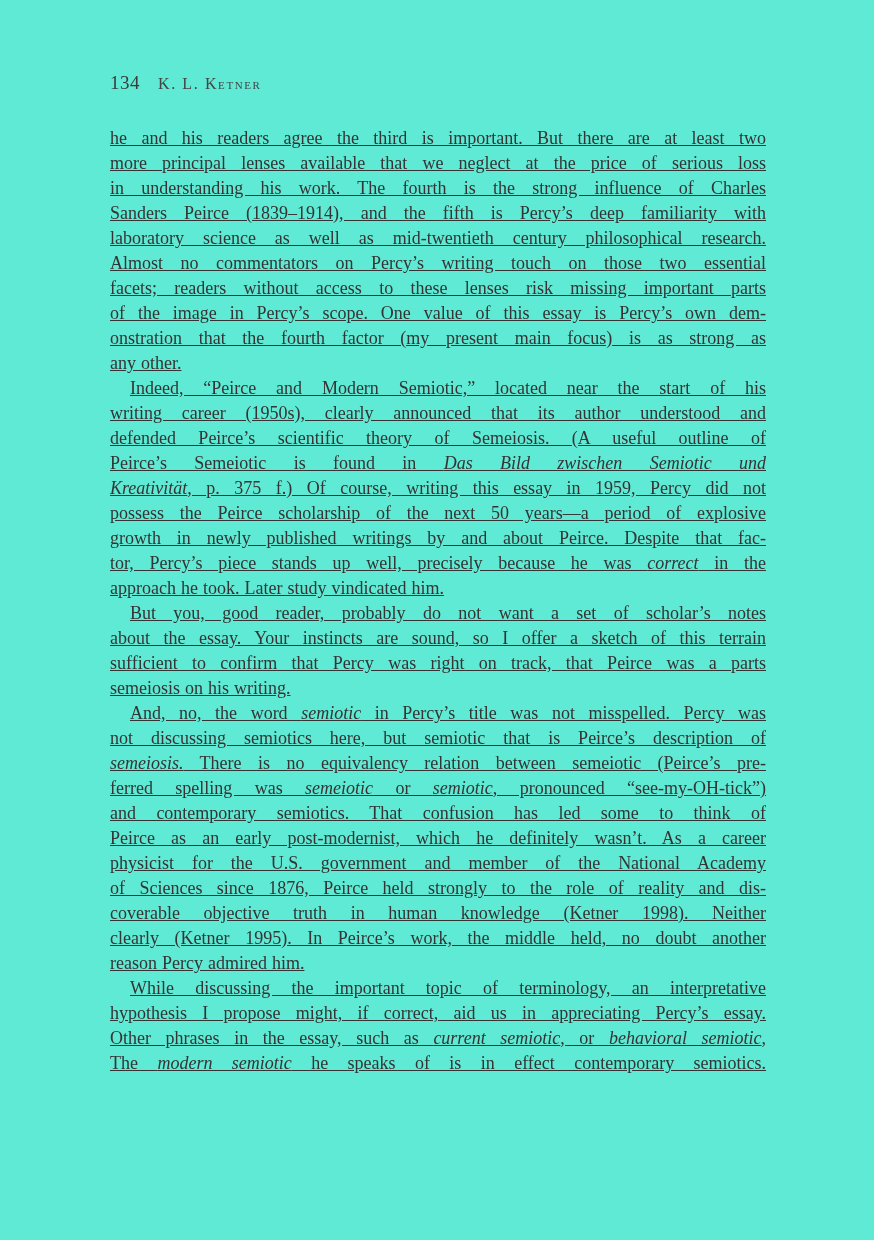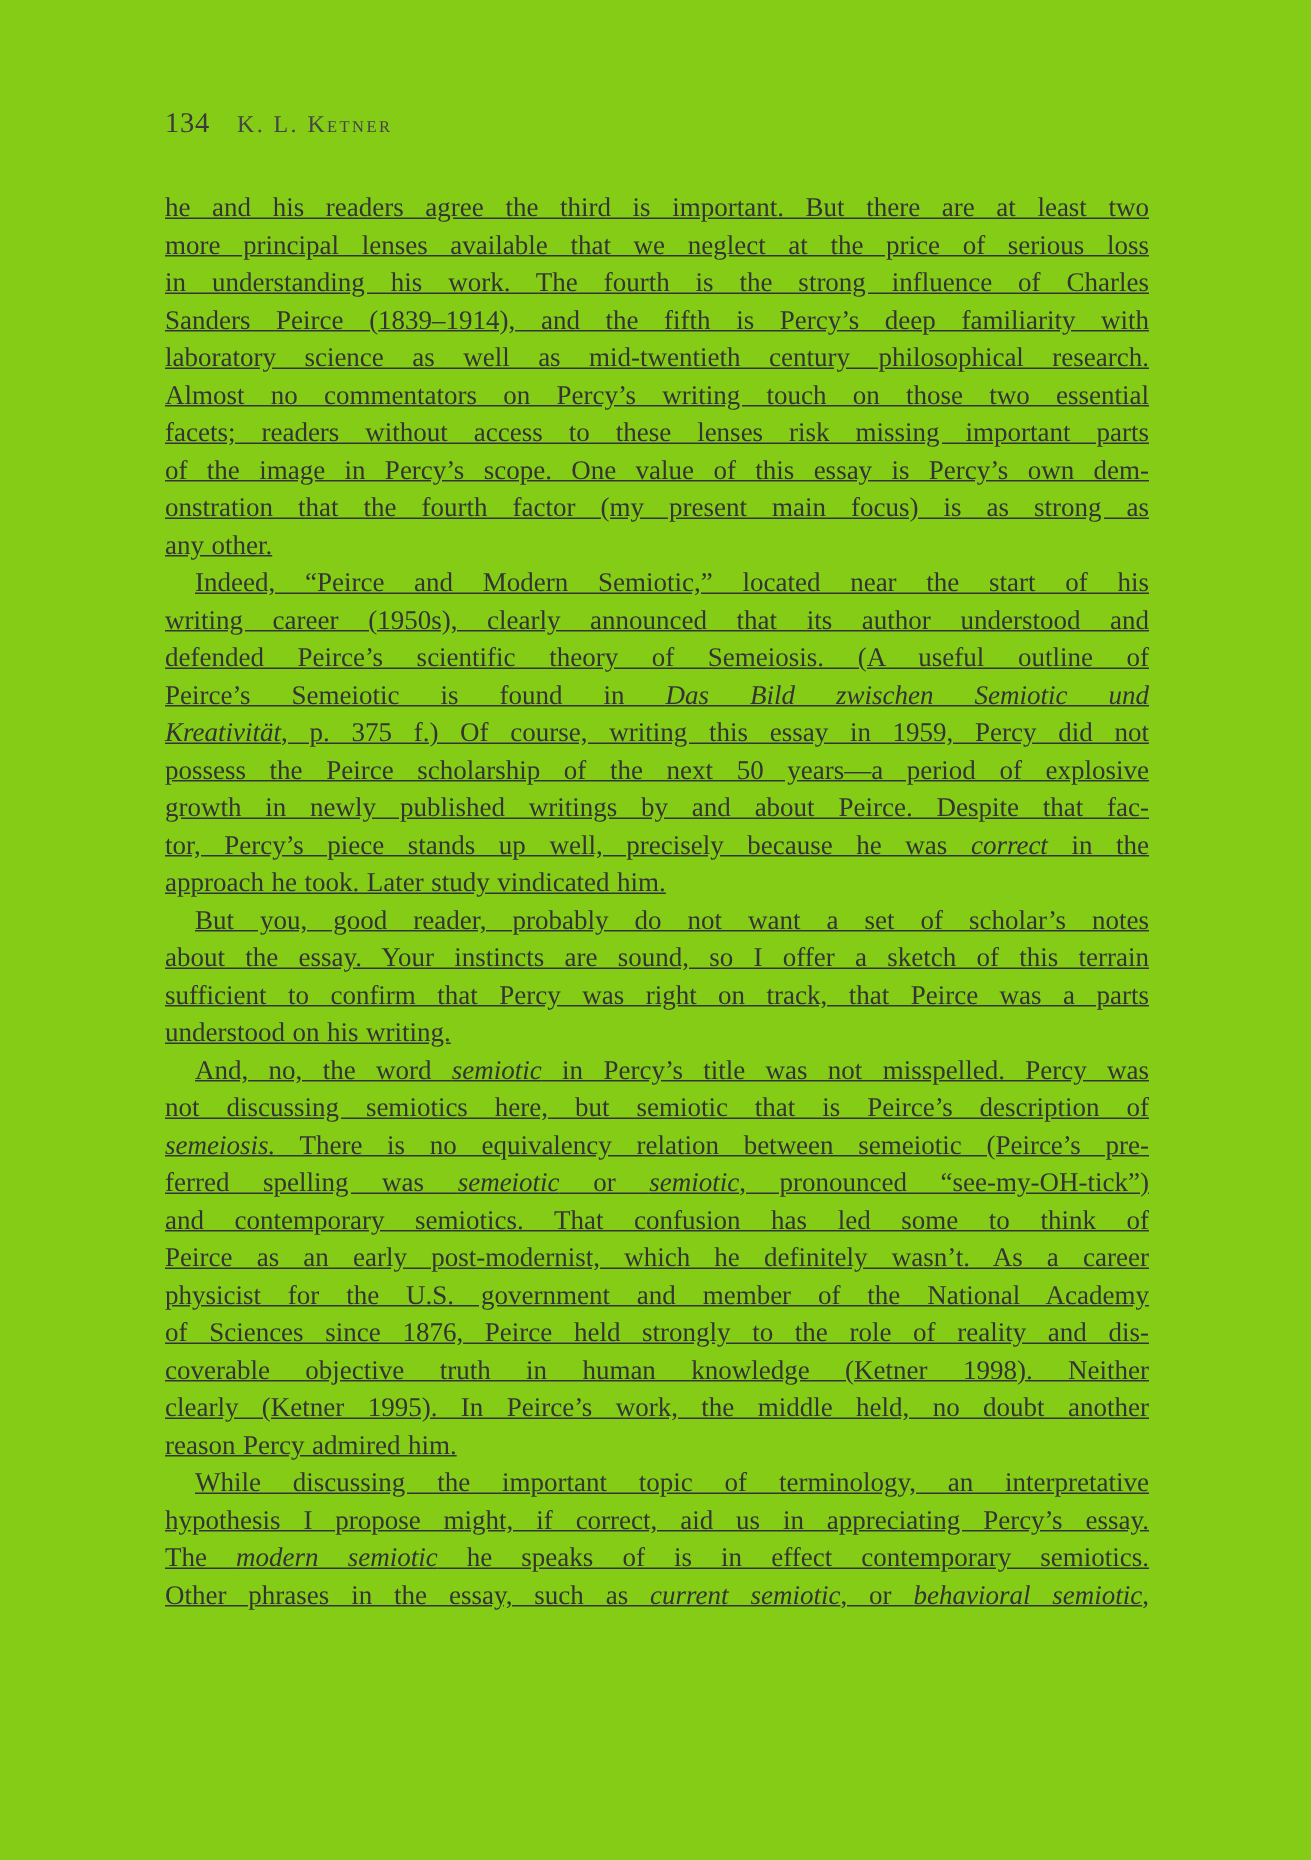--- a/index.html
+++ b/index.html
@@ -4,21 +4,21 @@
 <style>
   html, body {
     margin: 0;
     padding: 0;
     background: #ffffff;
   }
   .page {
     position: relative;
     width: 874px;
     height: 1240px;
-    background: #84cc16;
+    background: #5eead4;
     font-family: "Liberation Serif", "DejaVu Serif", serif;
     color: #343434;
     overflow: hidden;
   }
   .running-head {
     position: absolute;
     top: 72px;
     left: 110px;
     width: 656px;
     display: flex;
@@ -90,35 +90,35 @@
         <div class="line"><span class="seg it">Kreativität</span><span class="seg">, p. 375 f.) Of course, writing this essay in 1959, Percy did not</span></div>
         <div class="line"><span class="seg">possess the Peirce scholarship of the next 50 years—a period of explosive</span></div>
         <div class="line"><span class="seg">growth in newly published writings by and about Peirce. Despite that fac-</span></div>
         <div class="line"><span class="seg">tor, Percy’s piece stands up well, precisely because he was </span><span class="seg it">correct</span><span class="seg"> in the</span></div>
         <div class="line end"><span class="seg">approach he took. Later study vindicated him.</span></div>
       </div>
       <div class="para indent">
         <div class="line"><span class="seg">But you, good reader, probably do not want a set of scholar’s notes</span></div>
         <div class="line"><span class="seg">about the essay. Your instincts are sound, so I offer a sketch of this terrain</span></div>
         <div class="line"><span class="seg">sufficient to confirm that Percy was right on track, that Peirce was a parts</span></div>
-        <div class="line end"><span class="seg">understood on his writing.</span></div>
+        <div class="line end"><span class="seg">semeiosis on his writing.</span></div>
       </div>
       <div class="para indent">
         <div class="line"><span class="seg">And, no, the word </span><span class="seg it">semiotic</span><span class="seg"> in Percy’s title was not misspelled. Percy was</span></div>
         <div class="line"><span class="seg">not discussing semiotics here, but semiotic that is Peirce’s description of</span></div>
         <div class="line"><span class="seg it">semeiosis.</span><span class="seg"> There is no equivalency relation between semeiotic (Peirce’s pre-</span></div>
         <div class="line"><span class="seg">ferred spelling was </span><span class="seg it">semeiotic</span><span class="seg"> or </span><span class="seg it">semiotic</span><span class="seg">, pronounced “see-my-OH-tick”)</span></div>
         <div class="line"><span class="seg">and contemporary semiotics. That confusion has led some to think of</span></div>
         <div class="line"><span class="seg">Peirce as an early post-modernist, which he definitely wasn’t. As a career</span></div>
         <div class="line"><span class="seg">physicist for the U.S. government and member of the National Academy</span></div>
         <div class="line"><span class="seg">of Sciences since 1876, Peirce held strongly to the role of reality and dis-</span></div>
         <div class="line"><span class="seg">coverable objective truth in human knowledge (Ketner 1998). Neither</span></div>
         <div class="line"><span class="seg">clearly (Ketner 1995). In Peirce’s work, the middle held, no doubt another</span></div>
         <div class="line end"><span class="seg">reason Percy admired him.</span></div>
       </div>
       <div class="para indent">
         <div class="line"><span class="seg">While discussing the important topic of terminology, an interpretative</span></div>
         <div class="line"><span class="seg">hypothesis I propose might, if correct, aid us in appreciating Percy’s essay.</span></div>
+        <div class="line"><span class="seg">Other phrases in the essay, such as </span><span class="seg it">current semiotic</span><span class="seg">, or </span><span class="seg it">behavioral semiotic</span><span class="seg">,</span></div>
         <div class="line"><span class="seg">The </span><span class="seg it">modern semiotic</span><span class="seg"> he speaks of is in effect contemporary semiotics.</span></div>
-        <div class="line"><span class="seg">Other phrases in the essay, such as </span><span class="seg it">current semiotic</span><span class="seg">, or </span><span class="seg it">behavioral semiotic</span><span class="seg">,</span></div>
       </div>
     </main>
 </div>
 
 </body></html>

